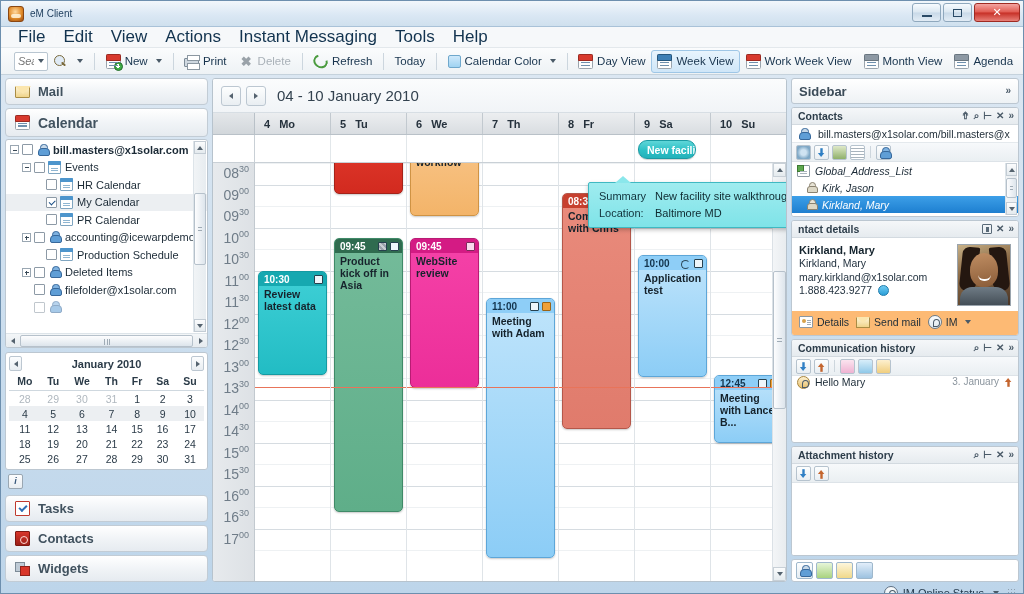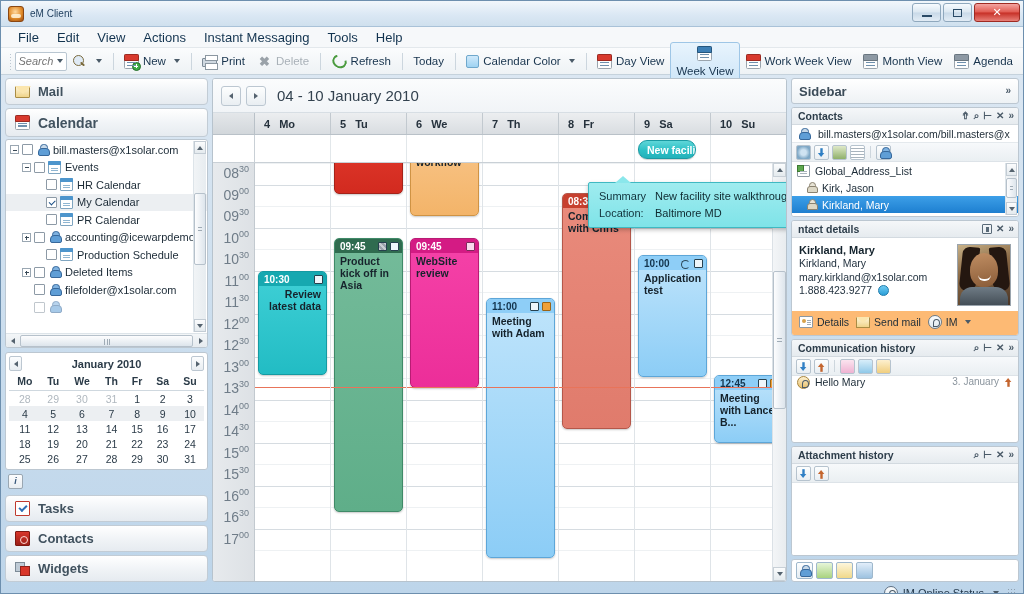--- a/index.html
+++ b/index.html
@@ -52,21 +52,21 @@
   }
   .winbtn .glyph-min { width:10px;height:2px;background:#2a4a66;margin-top:6px;}
   .winbtn .glyph-max { width:9px;height:8px;border:1.5px solid #2a4a66;}
 
   
   #menubar {
     height:21px; background:#f6f8fa;
     display:flex; align-items:center; padding-left:8px;
     border-bottom:1px solid #e3e8ec;
   }
-  #menubar .mi { padding:2px 9px; font-size:13px; color:#12334f;text-align:right; }
+  #menubar .mi { padding:2px 9px; font-size:17px; color:#12334f;text-align:right; }
 
   
   #toolbar {
     height:27px; background:linear-gradient(180deg,#fbfcfd 0%,#eef2f5 100%);
     border-bottom:1px solid #c5d2dc;
     display:flex; align-items:center; padding:0 4px; gap:0px;
   }
   .grip { width:4px;height:17px;margin:0 4px;
     background-image:radial-gradient(#b6c2cc 40%, transparent 41%);
     background-size:3px 3px; opacity:.9;}
@@ -76,21 +76,21 @@
     display:flex;align-items:center;padding:0 3px;
   }
   .searchbox input {
     border:0;outline:0;width:100%;font-size:11px;font-style:italic;color:#9aa3ab;
     font-family:"Liberation Sans",sans-serif;background:transparent;
   }
   .caret { width:0;height:0;border-left:3.5px solid transparent;border-right:3.5px solid transparent;
     border-top:4px solid #4a5a68; margin-left:4px;}
   .tb-item { display:flex;align-items:center;gap:4px;padding:3px 5px;border-radius:3px;
     border:1px solid transparent;font-size:11.5px;color:#17334d;white-space:nowrap;}
-  .tb-item.active { border-color:#9ec6e6;background:linear-gradient(180deg,#e8f4fd,#cfe6f8);flex-direction:column;}
+  .tb-item.active { border-color:#9ec6e6;background:linear-gradient(180deg,#e8f4fd,#cfe6f8);}
   .tb-item.disabled { color:#a9b1b8; }
   .ic { width:15px;height:15px;position:relative;flex:0 0 15px;}
   
   .ic-cal { background:#fdfdfd;border:1px solid #9aa4ad;border-radius:1.5px;}
   .ic-cal:before{content:"";position:absolute;left:-1px;right:-1px;top:-1px;height:5px;
     background:#d83a2e;border:1px solid #9c2a21;border-radius:1.5px 1.5px 0 0;}
   .ic-cal:after{content:"";position:absolute;left:2px;right:2px;top:7px;height:5px;
     background:repeating-linear-gradient(180deg,#6f90ad 0 1px,transparent 1px 2.5px);}
   .ic-cal.blue:before{background:#3d7fb5;border-color:#24567e;}
   .ic-cal.gray:before{background:#8d99a4;border-color:#697680;}
@@ -147,21 +147,21 @@
   #foldertree {
     flex:1; min-height:0; background:#fff;border:1px solid #bcc7d1;border-radius:3px;
     position:relative; overflow:hidden; display:flex; flex-direction:column;
   }
   .tree-scroll { flex:1; overflow:hidden; position:relative; padding-top:1px; }
   .trow {
     display:flex;align-items:center;height:17.5px;font-size:11px;color:#1b2a36;
     padding-left:4px;white-space:nowrap;
   }
   .trow.sel { background:#eceff2; }
-  .trow.bold { font-weight:normal; }
+  .trow.bold { font-weight:bold; }
   .expander {
     width:9px;height:9px;border:1px solid #9aa7b2;background:#fff;margin-right:3px;
     position:relative;flex:0 0 9px;
   }
   .expander:before{content:"";position:absolute;left:1.5px;top:3.5px;width:4px;height:1px;background:#3a4a58;}
   .expander.plus:after{content:"";position:absolute;left:3px;top:2px;width:1px;height:4px;background:#3a4a58;}
   .cbx {
     width:11px;height:11px;border:1px solid #8d9aa6;background:#fff;margin-right:3px;
     position:relative;flex:0 0 11px;border-radius:1px;
   }
@@ -280,21 +280,21 @@
   .evbox.orange{background:#f0a139;border-color:#9b6417;}
   .evbox.gray{background:repeating-linear-gradient(45deg,#c8cdd1 0 2px,#9aa3aa 2px 4px);}
   .evbox.pink{background:#f9d8ec;border-color:#7d2a5c;}
   .evrec{width:10px;height:9px;position:relative;}
   .evrec:before{content:"";position:absolute;left:0;top:1px;width:7px;height:7px;
     border:1.3px solid #2d4a5c;border-radius:50%;border-right-color:transparent;}
 
   
   .ev-red   { background:linear-gradient(180deg,#e0392c 0%,#d22a1f 100%); border-color:#a52218;}
   .ev-orange{ background:linear-gradient(180deg,#f8c487 0%,#f3b469 100%); border-color:#cf9344;}
-  .ev-cyan  { background:linear-gradient(180deg,#3fd0d6 0%,#22bcc4 100%); border-color:#159aa2;text-align:right;}
+  .ev-cyan  { background:linear-gradient(180deg,#3fd0d6 0%,#22bcc4 100%); border-color:#159aa2;}
   .ev-cyan .ev-head{background:#16a8b0;}
   .ev-green { background:linear-gradient(180deg,#74bb9a 0%,#5fae89 100%); border-color:#3f8a68;}
   .ev-green .ev-head{background:#2f6b4f;}
   .ev-pink  { background:linear-gradient(180deg,#f542a8 0%,#ec2e99 100%); border-color:#b91c74;}
   .ev-pink .ev-head{background:#d41b84;}
   .ev-blue  { background:linear-gradient(180deg,#bfe4fb 0%,#8ccdf6 100%); border-color:#5da6d8;}
   .ev-blue .ev-head{background:#8ecef7;color:#13344d;}
   .ev-salmon{ background:linear-gradient(180deg,#e98b7c 0%,#e07b6c 100%); border-color:#b4574a;}
   .ev-salmon .ev-head{background:#c7402f;}
   .ev-blue .ev-body,.ev-orange .ev-body{color:#14242e;}
@@ -346,21 +346,21 @@
   .hicon.pin:after{content:"";position:absolute;left:3px;top:1.5px;width:3px;height:5px;background:#5a6a78;}
   .acct-row{height:18px;display:flex;align-items:center;padding:0 3px 0 5px;gap:4px;font-size:10.5px;
     color:#1d2b36;border-bottom:1px solid #e4e9ed;background:#fff;white-space:nowrap;overflow:hidden;}
   .acct-row .sp{flex:1;}
   .tiny-tb{height:19px;display:flex;align-items:center;gap:3px;padding:0 4px;
     background:linear-gradient(180deg,#f7f9fb,#eaeff2);border-bottom:1px solid #dde3e8;}
   .tbtn{width:15px;height:15px;border:1px solid #b6c3ce;border-radius:2px;
     background:linear-gradient(180deg,#fdfefe,#e9eef2);position:relative;}
   .sep-v{width:1px;height:12px;background:#cdd6dd;margin:0 2px;}
   .c-list{position:relative;background:#fff;}
-  .c-row{height:17px;display:flex;align-items:center;gap:5px;padding-left:5px;font-size:10.5px;color:#1b2a36;}
+  .c-row{height:17px;display:flex;align-items:center;gap:5px;padding-left:5px;font-size:10.5px;color:#1b2a36;font-style:italic;}
   .c-row.sel{background:linear-gradient(180deg,#3d9fe8,#1d7fd0);color:#fff;}
   .ic-book{width:13px;height:12px;background:#fff;border:1px solid #8e9aa4;border-radius:1px;position:relative;}
   .ic-book:before{content:"";position:absolute;left:-1px;top:-1px;width:5px;height:5px;
     background:#5ea84f;border:1px solid #3d7a33;}
   .ic-book:after{content:"";position:absolute;left:2px;right:2px;top:5px;height:4px;
     background:repeating-linear-gradient(180deg,#a9b4bd 0 1px,transparent 1px 2px);}
   .ic-bust{width:11px;height:11px;position:relative;}
   .ic-bust:before{content:"";position:absolute;left:3px;top:0;width:5px;height:5px;border-radius:50%;
     background:#e8e4d6;border:1px solid #8a8270;}
   .ic-bust:after{content:"";position:absolute;left:1px;bottom:0;width:9px;height:5px;

